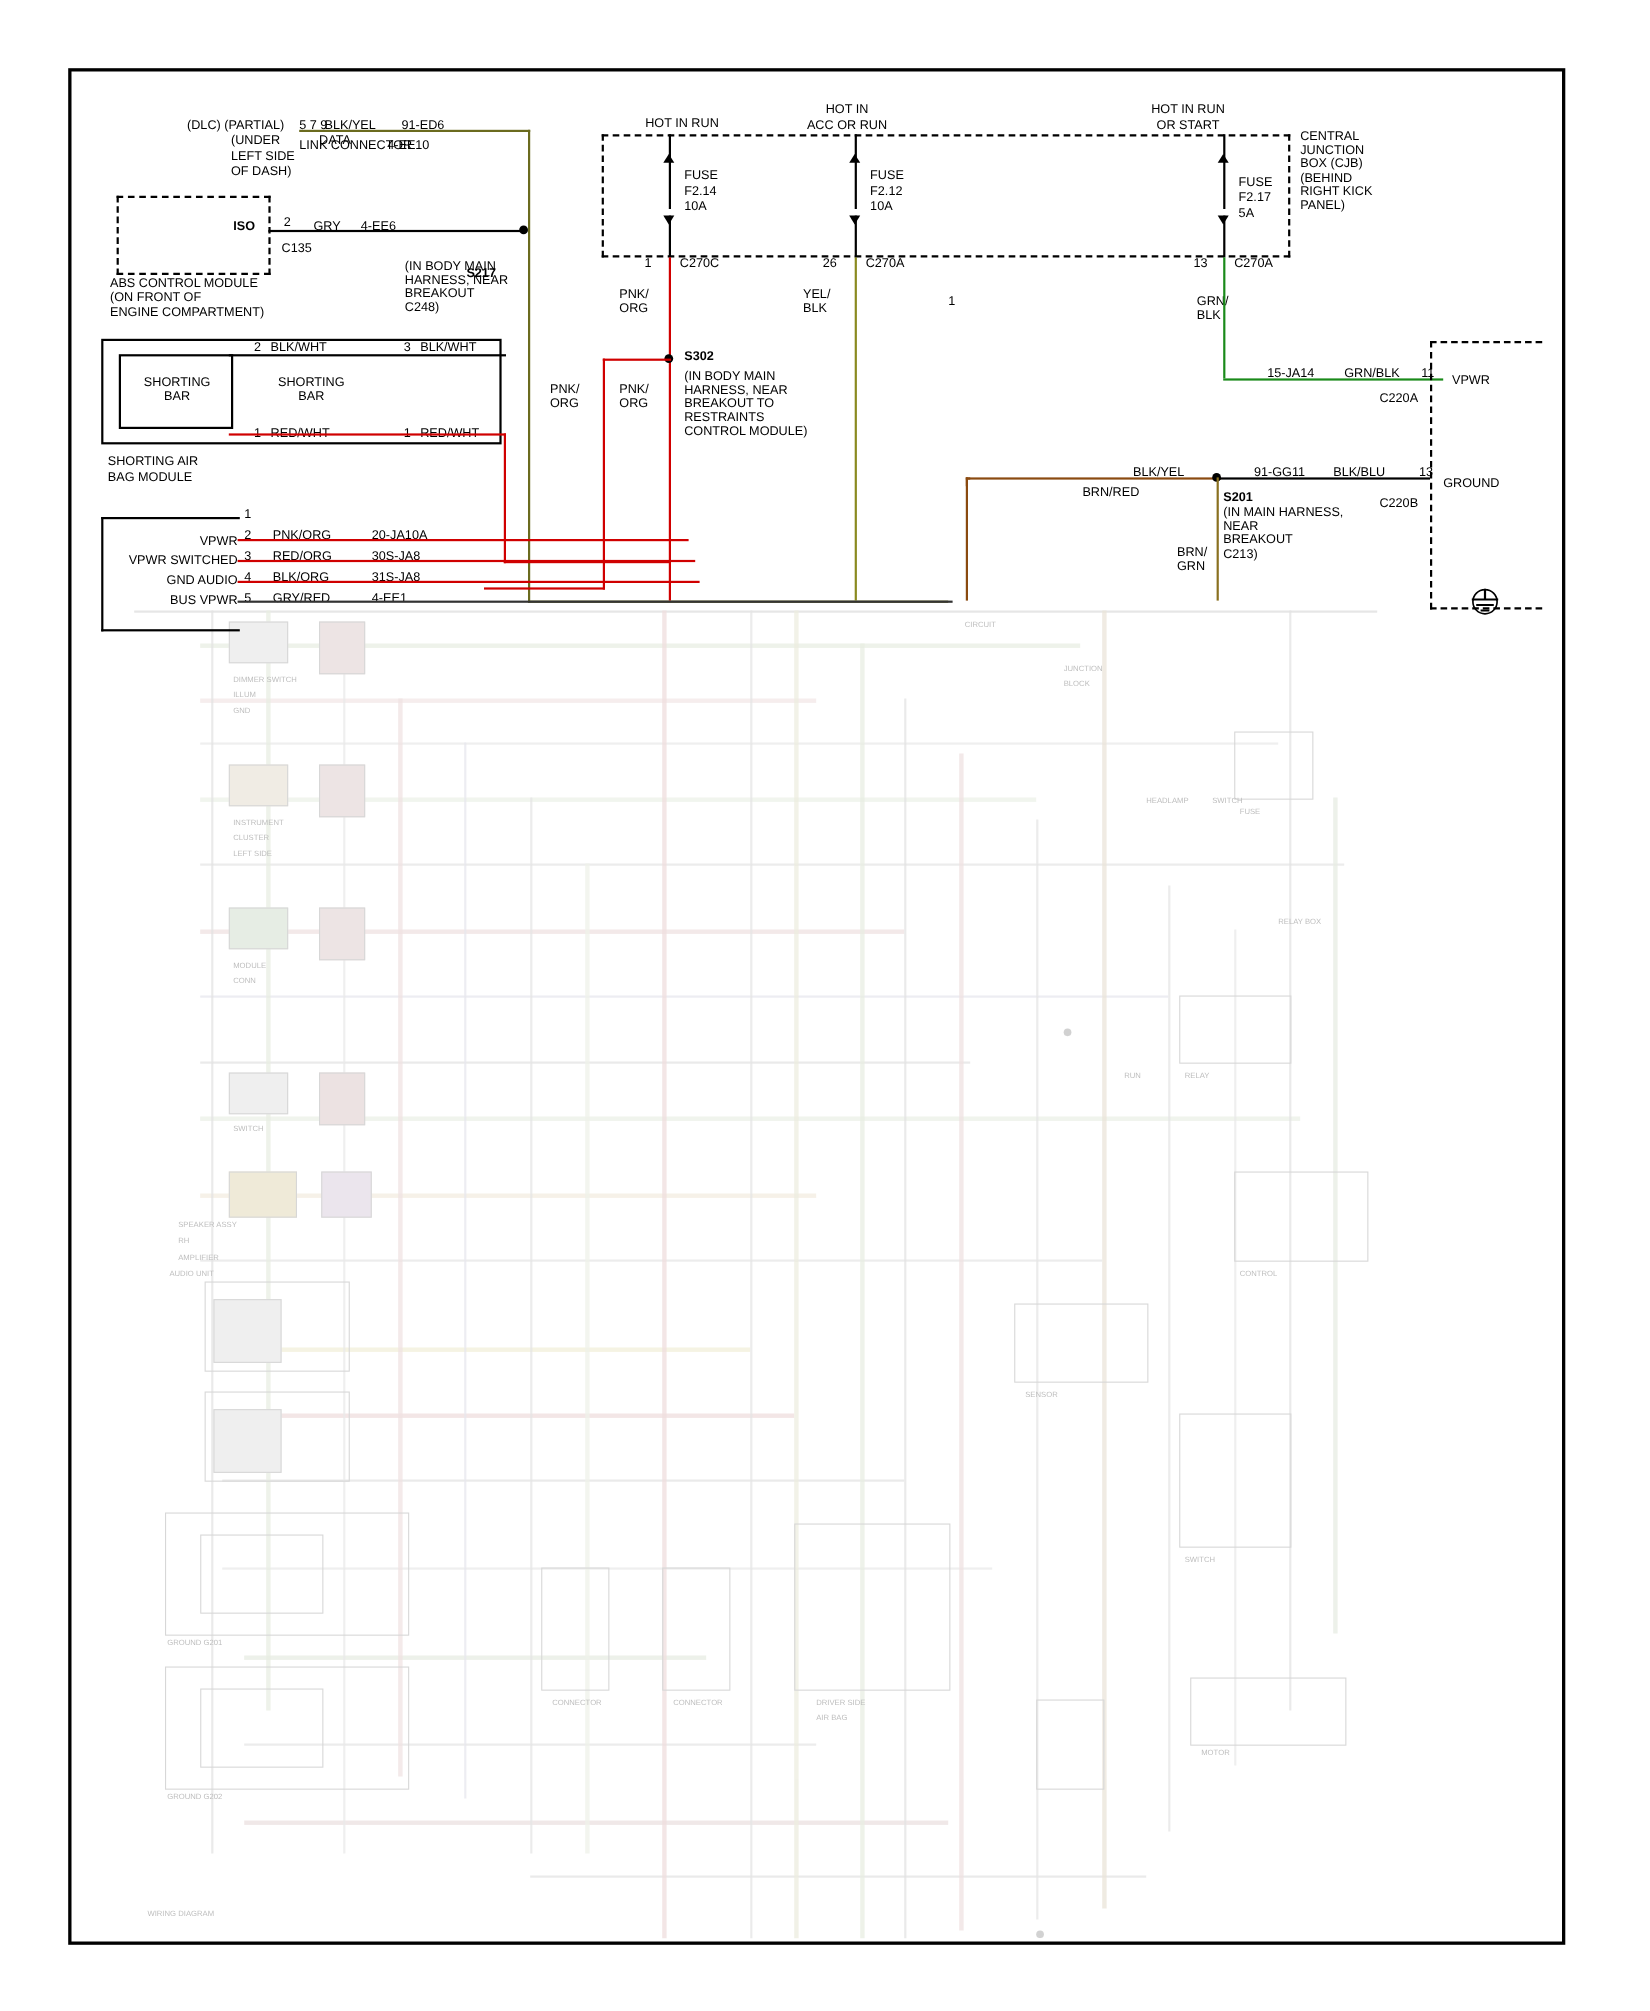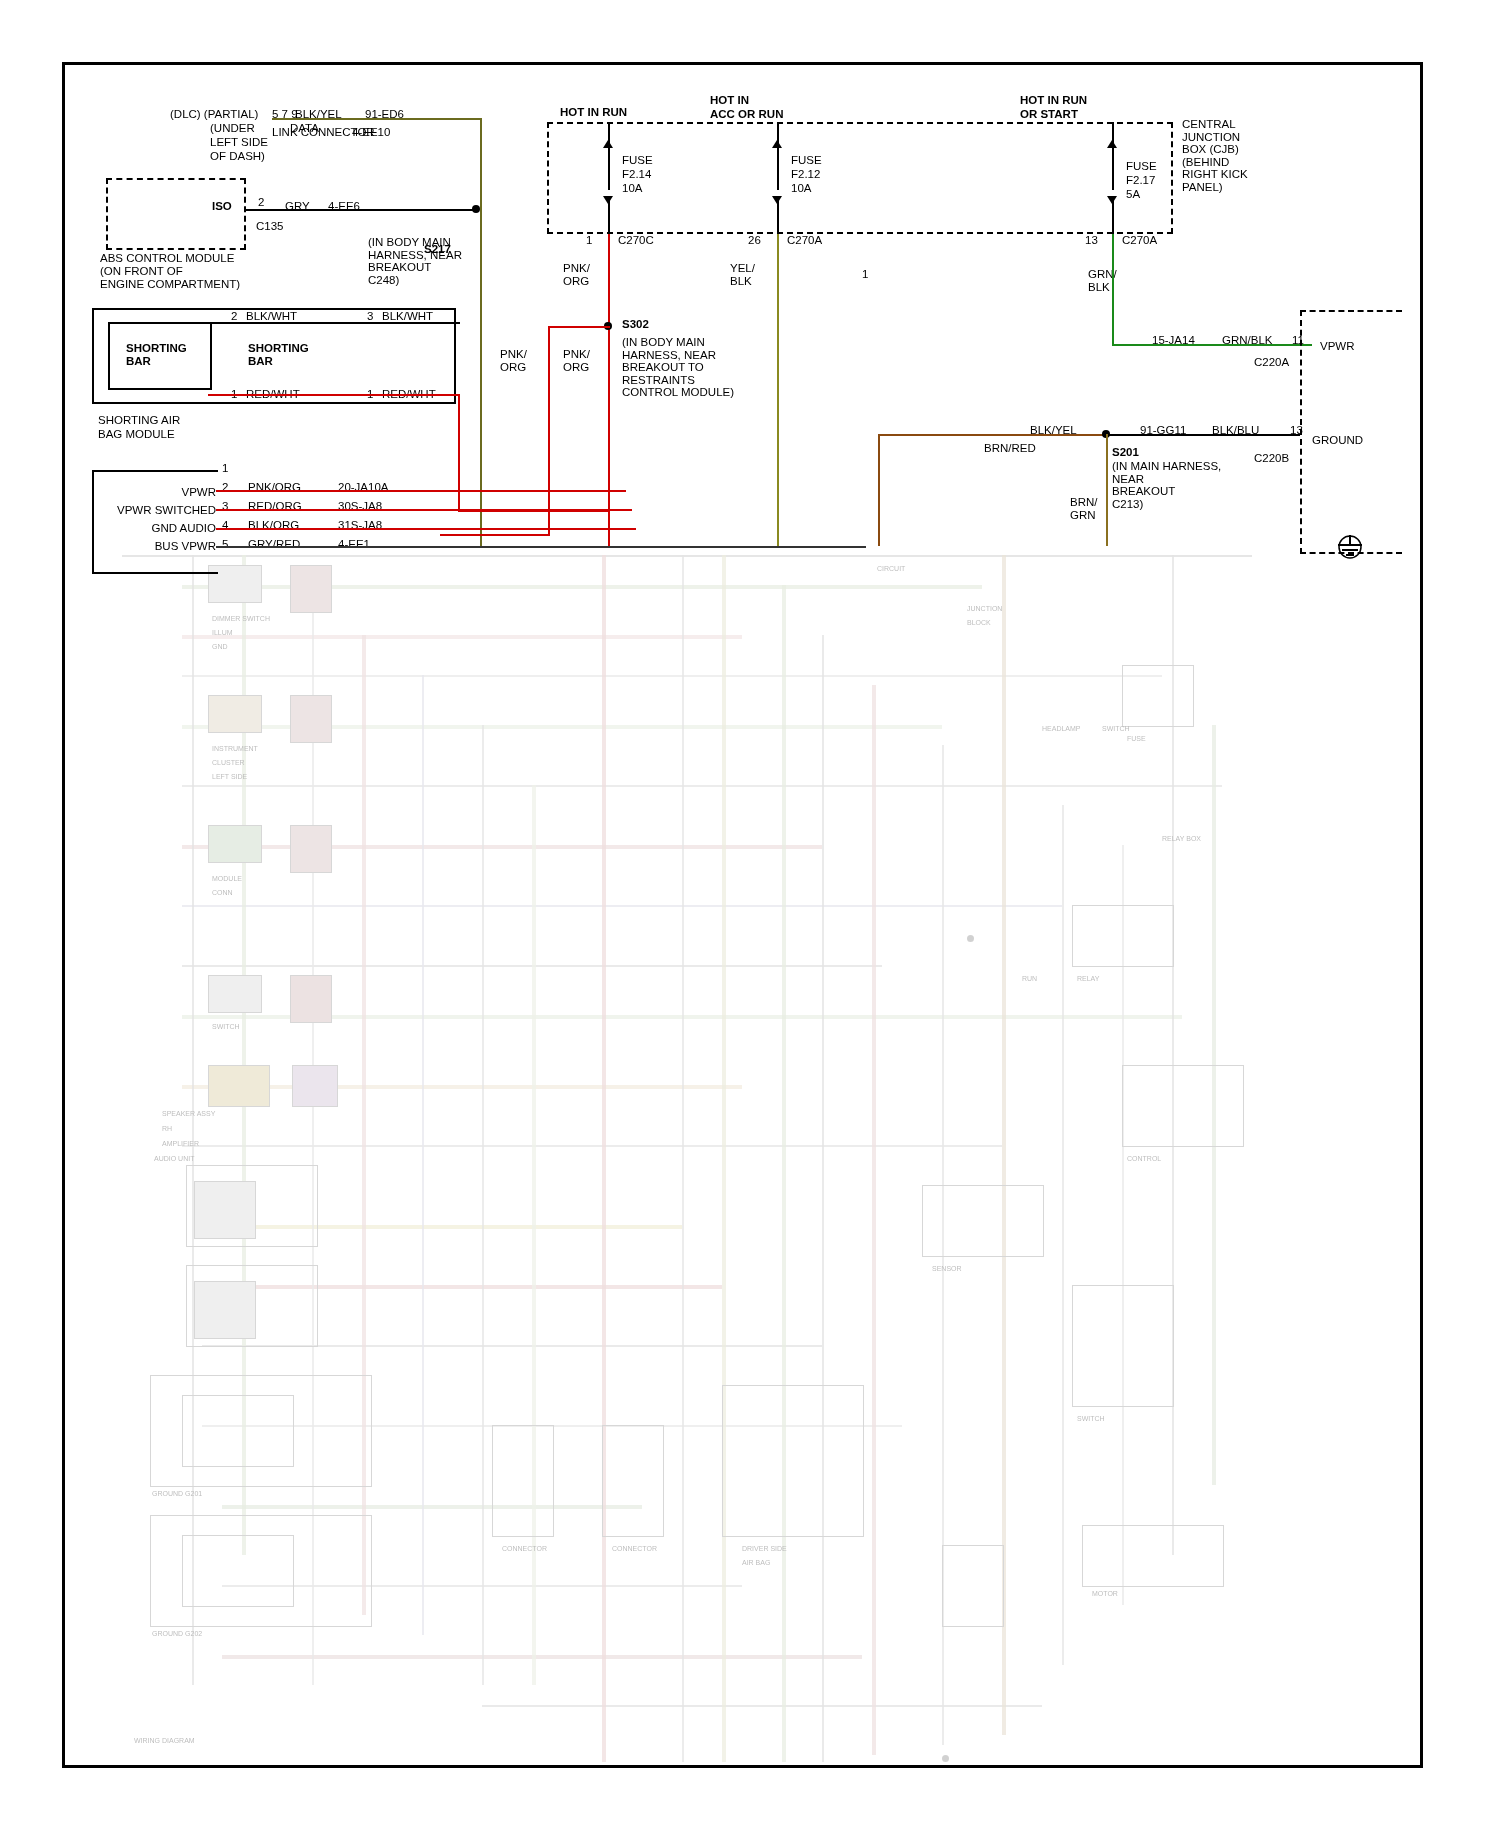--- a/index.html
+++ b/index.html
@@ -1,21 +1,21 @@
 <!DOCTYPE html>
 <html><head>
 <meta charset="utf-8">
 <style>
   html,body{margin:0;padding:0;background:#ffffff;}
   body{font-family:"Liberation Sans", sans-serif;}
   #page{position:relative;width:1500px;height:1828px;background:#ffffff;overflow:hidden;}
   .frame{position:absolute;left:62px;top:62px;width:1355px;height:1700px;border:3px solid #000;background:#fff;}
   .lbl{position:absolute;font-size:11.5px;line-height:12.5px;color:#000;white-space:pre;}
   .lbl.b{font-weight:bold;}
-  .lbl.c{text-align:left;font-weight:bold;}
+  .lbl.c{text-align:center;}
   .lbl.r{text-align:right;}
   .wire{position:absolute;background:#000;}
   .h{height:2px;}
   .v{width:2px;}
   .box{position:absolute;border:2px solid #000;background:transparent;}
   .dash{position:absolute;border:2px dashed #000;background:transparent;}
   .dot{position:absolute;width:8px;height:8px;border-radius:50%;background:#000;}
   .fade{position:absolute;left:62px;top:545px;width:1355px;height:1217px;overflow:hidden;opacity:0.33;}
   .fade .wire{opacity:0.75;}
   .ftxt{position:absolute;font-size:7px;color:#333;line-height:8px;white-space:pre;}

